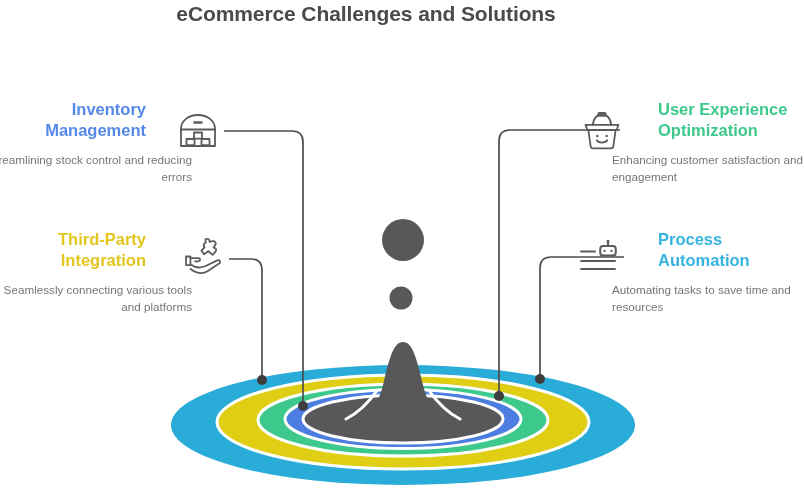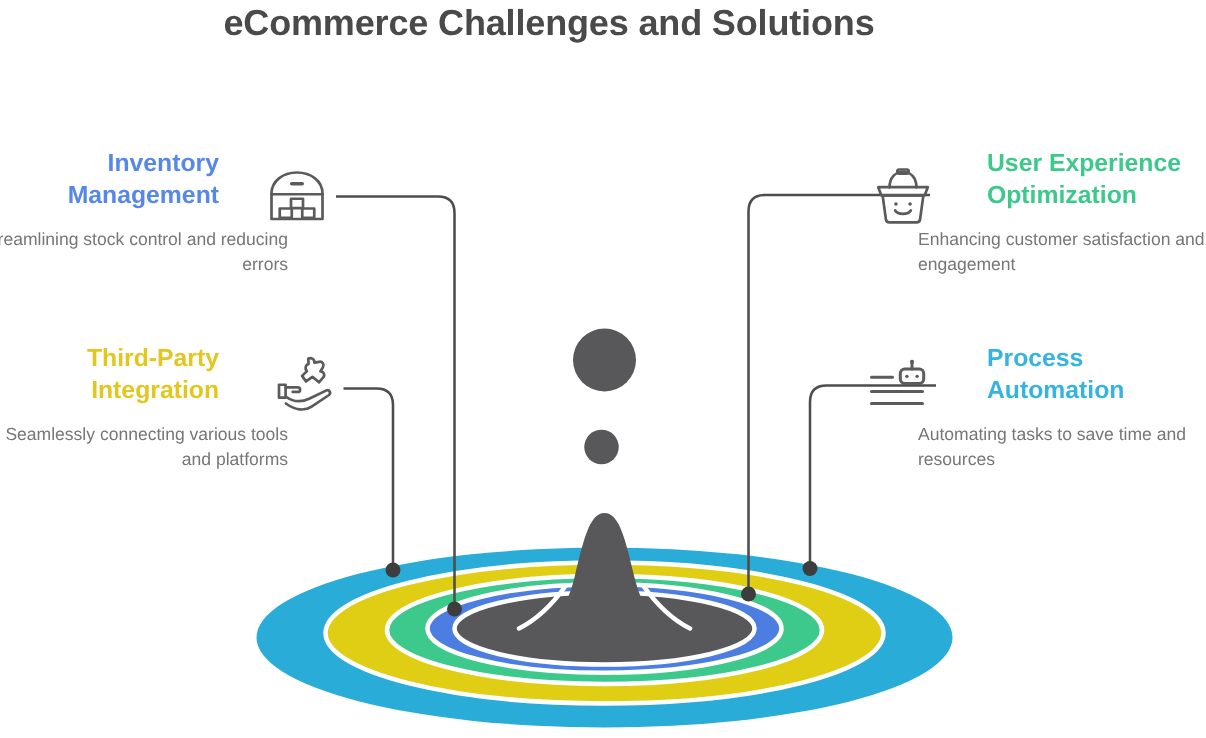--- a/index.html
+++ b/index.html
@@ -15,21 +15,21 @@
     font-family: "Liberation Sans", sans-serif;
     -webkit-font-smoothing: antialiased;
   }
 
   #page-title {
     position: absolute;
     top: 2px;
     left: 0;
     width: 732px;
     text-align: center;
-    font-size: 24px;
+    font-size: 21px;
     font-weight: bold;
     color: #4a4a4a;
     letter-spacing: -0.1px;
   }
 
   .stage {
     position: absolute;
     inset: 0;
   }
 

